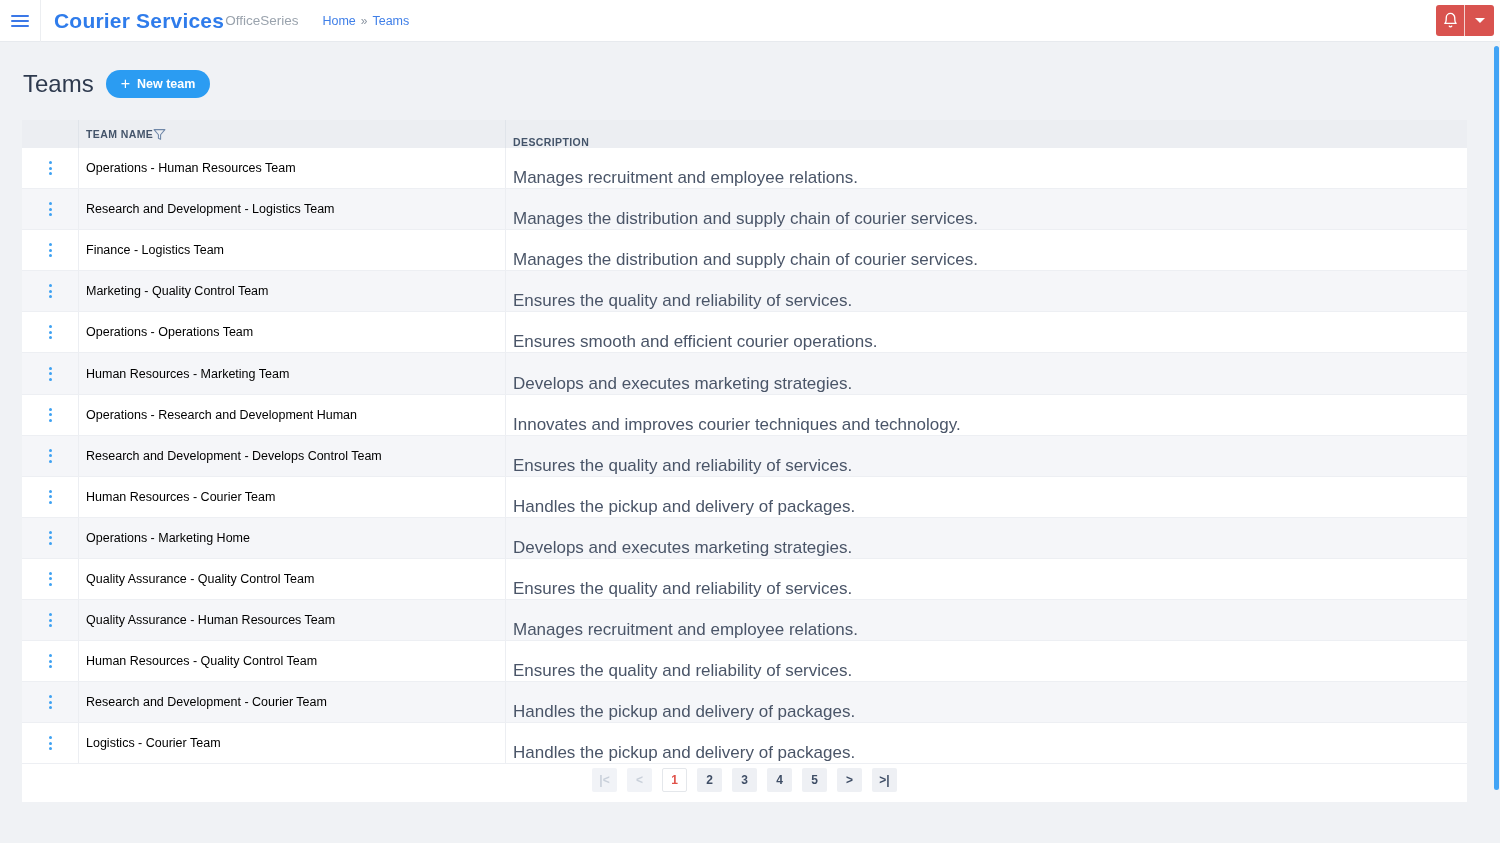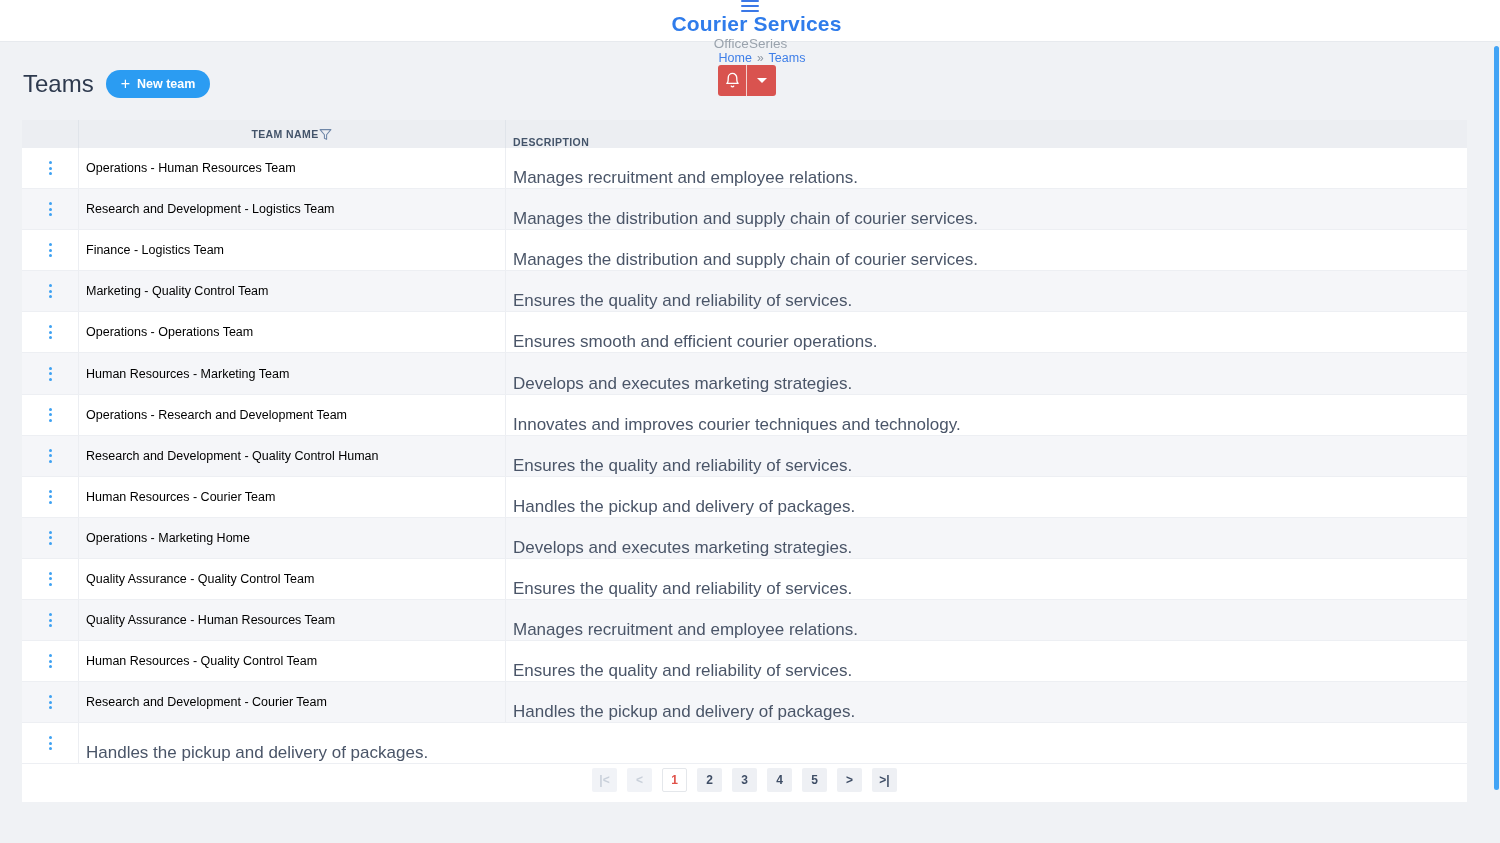--- a/index.html
+++ b/index.html
@@ -12,21 +12,20 @@
   }
 
   
   .topbar {
     height: 42px;
     background: #ffffff;
     border-bottom: 1px solid #e7eaee;
     display: flex;
     align-items: center;
     position: relative;
-    flex-direction: column;
   }
   .hamburger {
     width: 40px; height: 42px;
     background: none; border: none; cursor: pointer;
     display: flex; flex-direction: column; justify-content: center; align-items: center; gap: 3px;
   }
   .hamburger i { display: block; width: 18px; height: 2px; background: #3b78e7; border-radius: 1px; }
   .topbar-divider { width: 1px; height: 42px; background: #eceef1; }
   .brand {
     margin-left: 13px;
@@ -79,21 +78,21 @@
   .thead {
     display: flex; align-items: center;
     height: 28px; background: #eceef2;
     font-size: 10.5px; font-weight: 700; letter-spacing: 0.4px;
     color: #44546a; text-transform: uppercase;
   }
   .col-kebab { width: 57px; flex: 0 0 57px; align-self: stretch; display: flex; align-items: center; justify-content: center; }
   .col-name  { width: 427px; flex: 0 0 427px; align-self: stretch; display: flex; align-items: center; padding-left: 7px; }
   .col-desc  { flex: 1; align-self: stretch; display: flex; align-items: flex-end; padding-left: 7px; }
   .thead .col-kebab { border-right: 1px solid #e0e4ea; }
-  .thead .col-name  { border-right: 1px solid #e0e4ea; justify-content: center; padding-right: 8px; }
+  .thead .col-name  { border-right: 1px solid #e0e4ea; justify-content: flex-start; padding-right: 8px; }
   .filter-btn { background: none; border: none; cursor: pointer; display: flex; align-items: center; }
 
   .trow {
     display: flex; align-items: stretch;
     height: 41.1px;
     background: #ffffff;
     border-bottom: 1px solid #edeff3;
     font-size: 12.5px;
   }
   .trow:nth-child(even) { background: #f5f6f9; }
@@ -281,37 +280,37 @@
 
   <div class="trow">
     <div class="col-kebab">
       <button class="kebab">
               <i></i>
               <i></i>
               <i></i>
             </button>
     </div>
     <div class="col-name">
-      <a class="team-link">Operations - Research and Development Team</a>
+      <a class="team-link">Operations - Research and Development Human</a>
     </div>
     <div class="col-desc">
       <span>Innovates and improves courier techniques and technology.</span>
     </div>
   </div>
 
   <div class="trow">
     <div class="col-kebab">
       <button class="kebab">
               <i></i>
               <i></i>
               <i></i>
             </button>
     </div>
     <div class="col-name">
-      <a class="team-link">Research and Development - Quality Control Human</a>
+      <a class="team-link">Research and Development - Develops Control Team</a>
     </div>
     <div class="col-desc">
       <span>Ensures the quality and reliability of services.</span>
     </div>
   </div>
 
   <div class="trow">
     <div class="col-kebab">
       <button class="kebab">
               <i></i>
@@ -407,20 +406,23 @@
     </div>
   </div>
 
   <div class="trow">
     <div class="col-kebab">
       <button class="kebab">
               <i></i>
               <i></i>
               <i></i>
             </button>
+    </div>
+    <div class="col-name">
+      <a class="team-link">Logistics - Courier Team</a>
     </div>
     <div class="col-desc">
       <span>Handles the pickup and delivery of packages.</span>
     </div>
   </div>
 </div>
 
     <div class="pagination">
       <button class="pg-btn disabled">|&lt;</button>
       <button class="pg-btn disabled">&lt;</button>

